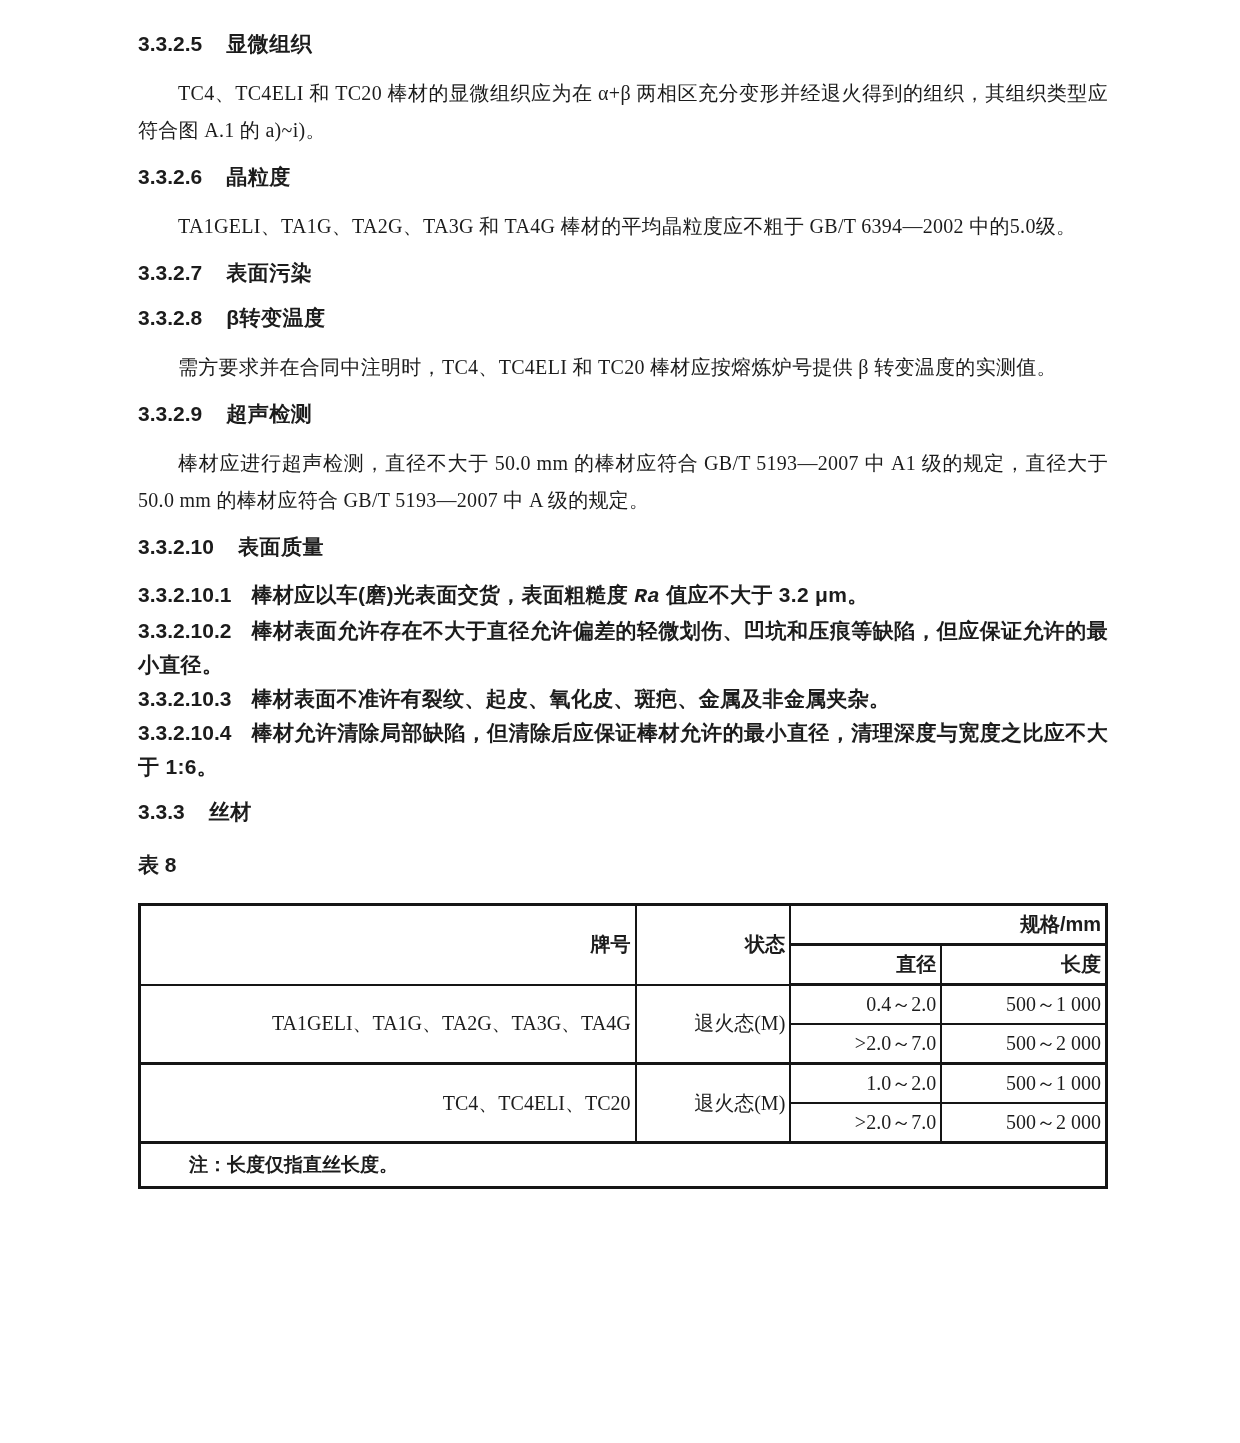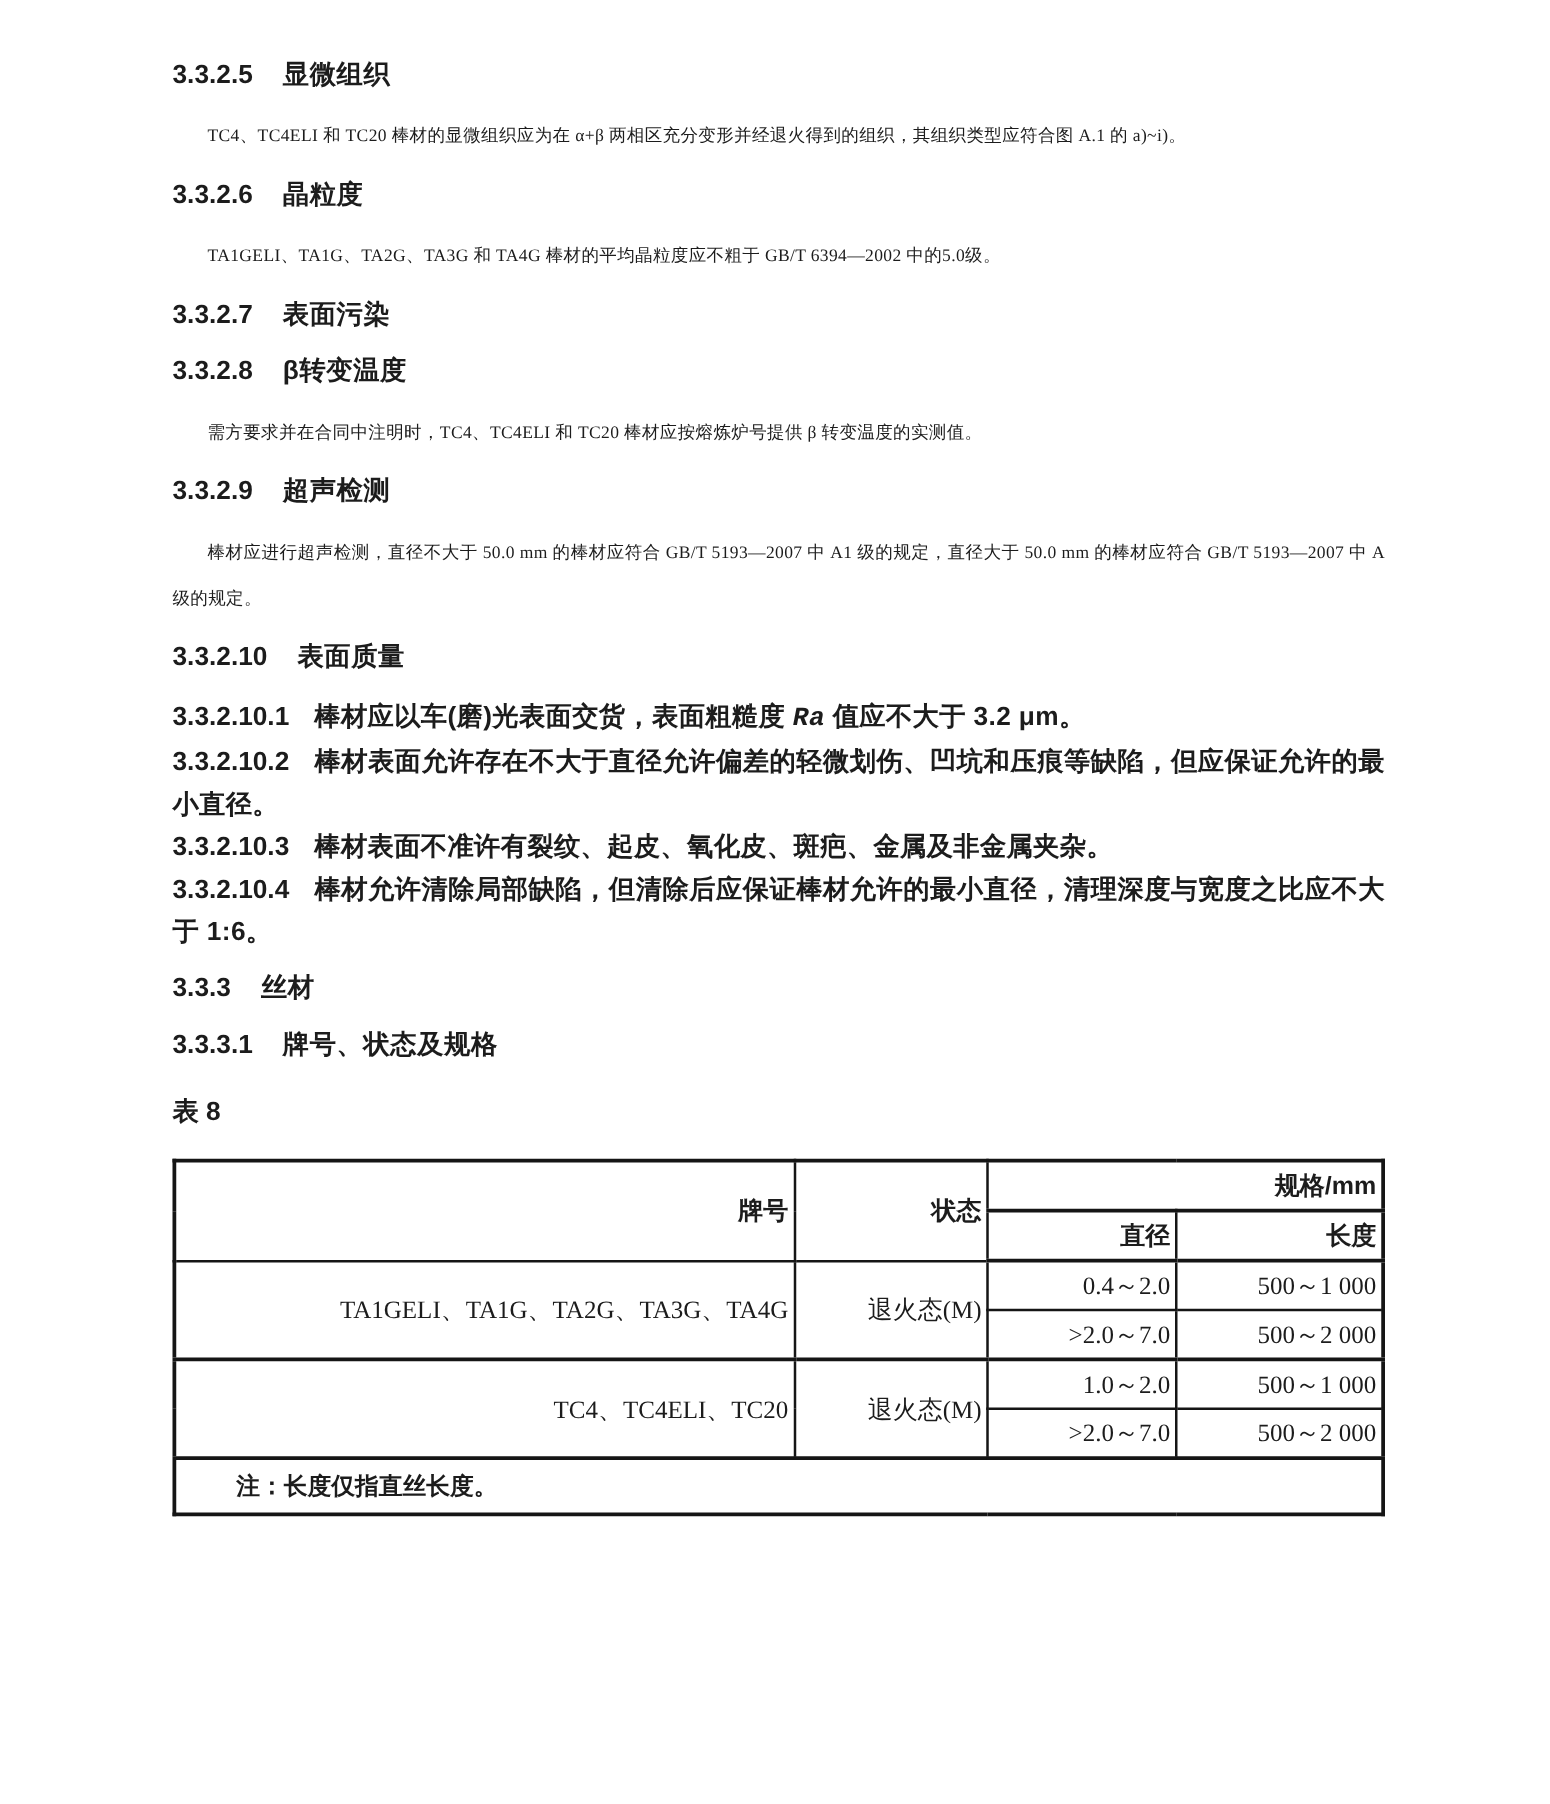--- a/index.html
+++ b/index.html
@@ -11,36 +11,36 @@
     width: 1240px;
     height: 1443px;
     color: #1c1c1c;
     font-family: "Liberation Serif", "DejaVu Serif", serif;
     overflow: hidden;
   }
   .page {
     box-sizing: border-box;
     width: 1240px;
     height: 1250px;
-    padding: 32px 132px 10px 138px;
+    padding: 16px 132px 10px 138px;
     background: #ffffff;
   }
   
   .h {
     font-family: "Liberation Sans", "DejaVu Sans", sans-serif;
     font-weight: 700;
     font-size: 21px;
     line-height: 27px;
     margin: 14px 0 18px 0;
     letter-spacing: 0.5px;
   }
   .h .hnum { margin-right: 24px; letter-spacing: 0; }
   
   .p {
-    font-size: 14px;
+    font-size: 20px;
     line-height: 37px;
     margin: 0;
     text-indent: 2em;
     text-align: justify;
     letter-spacing: 0.3px;
   }
   
   .c {
     font-family: "Liberation Sans", "DejaVu Sans", sans-serif;
     font-weight: 700;
@@ -113,21 +113,20 @@
 
   <p class="h"><span class="hnum">3.3.2.10</span><span>表面质量</span></p>
 
   <p class="c"><span class="cnum">3.3.2.10.1</span><span>棒材应以车(磨)光表面交货，表面粗糙度 </span><span class="ital">Ra</span><span> 值应不大于 3.2 μm。</span></p>
   <p class="c"><span class="cnum">3.3.2.10.2</span><span>棒材表面允许存在不大于直径允许偏差的轻微划伤、凹坑和压痕等缺陷，但应保证允许的最小直径。</span></p>
   <p class="c"><span class="cnum">3.3.2.10.3</span><span>棒材表面不准许有裂纹、起皮、氧化皮、斑疤、金属及非金属夹杂。</span></p>
   <p class="c"><span class="cnum">3.3.2.10.4</span><span>棒材允许清除局部缺陷，但清除后应保证棒材允许的最小直径，清理深度与宽度之比应不大于 1:6。</span></p>
 
   <p class="h"><span class="hnum">3.3.3</span><span>丝材</span></p>
 
-  <p class="h"><span class="hnum">3.3.3.1</span><span>牌号、状态及规格</span></p>
 
   <p class="caption">表 8</p>
 
   <table class="t8">
     <colgroup>
       <col style="width:51.3%">
       <col style="width:16.0%">
       <col style="width:15.6%">
       <col style="width:17.1%">
     </colgroup>

